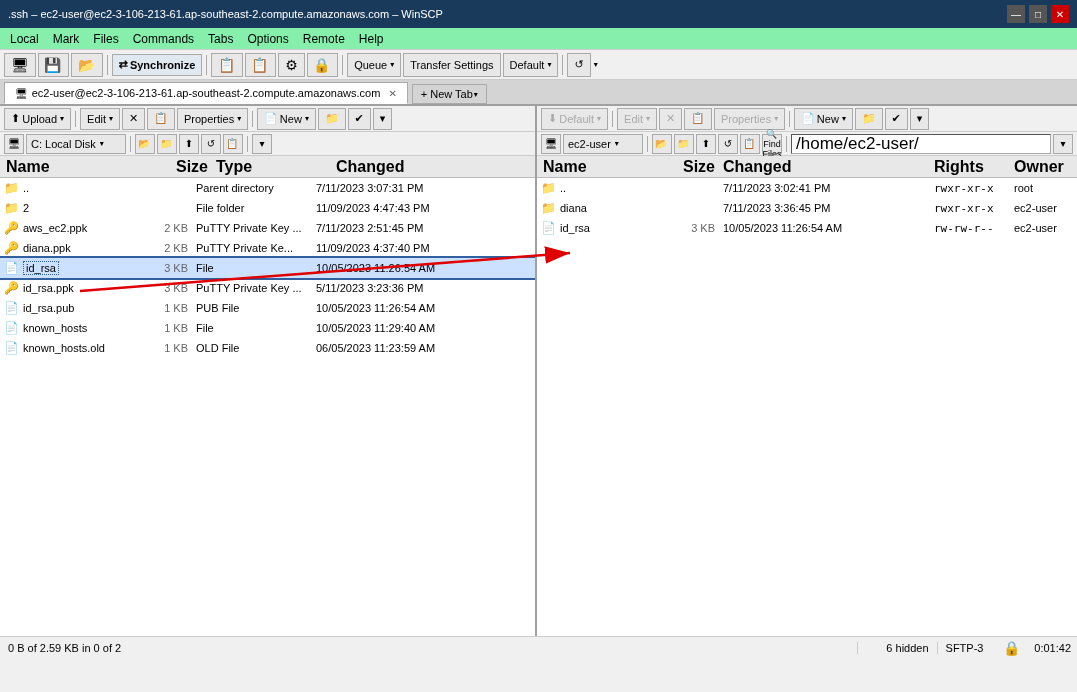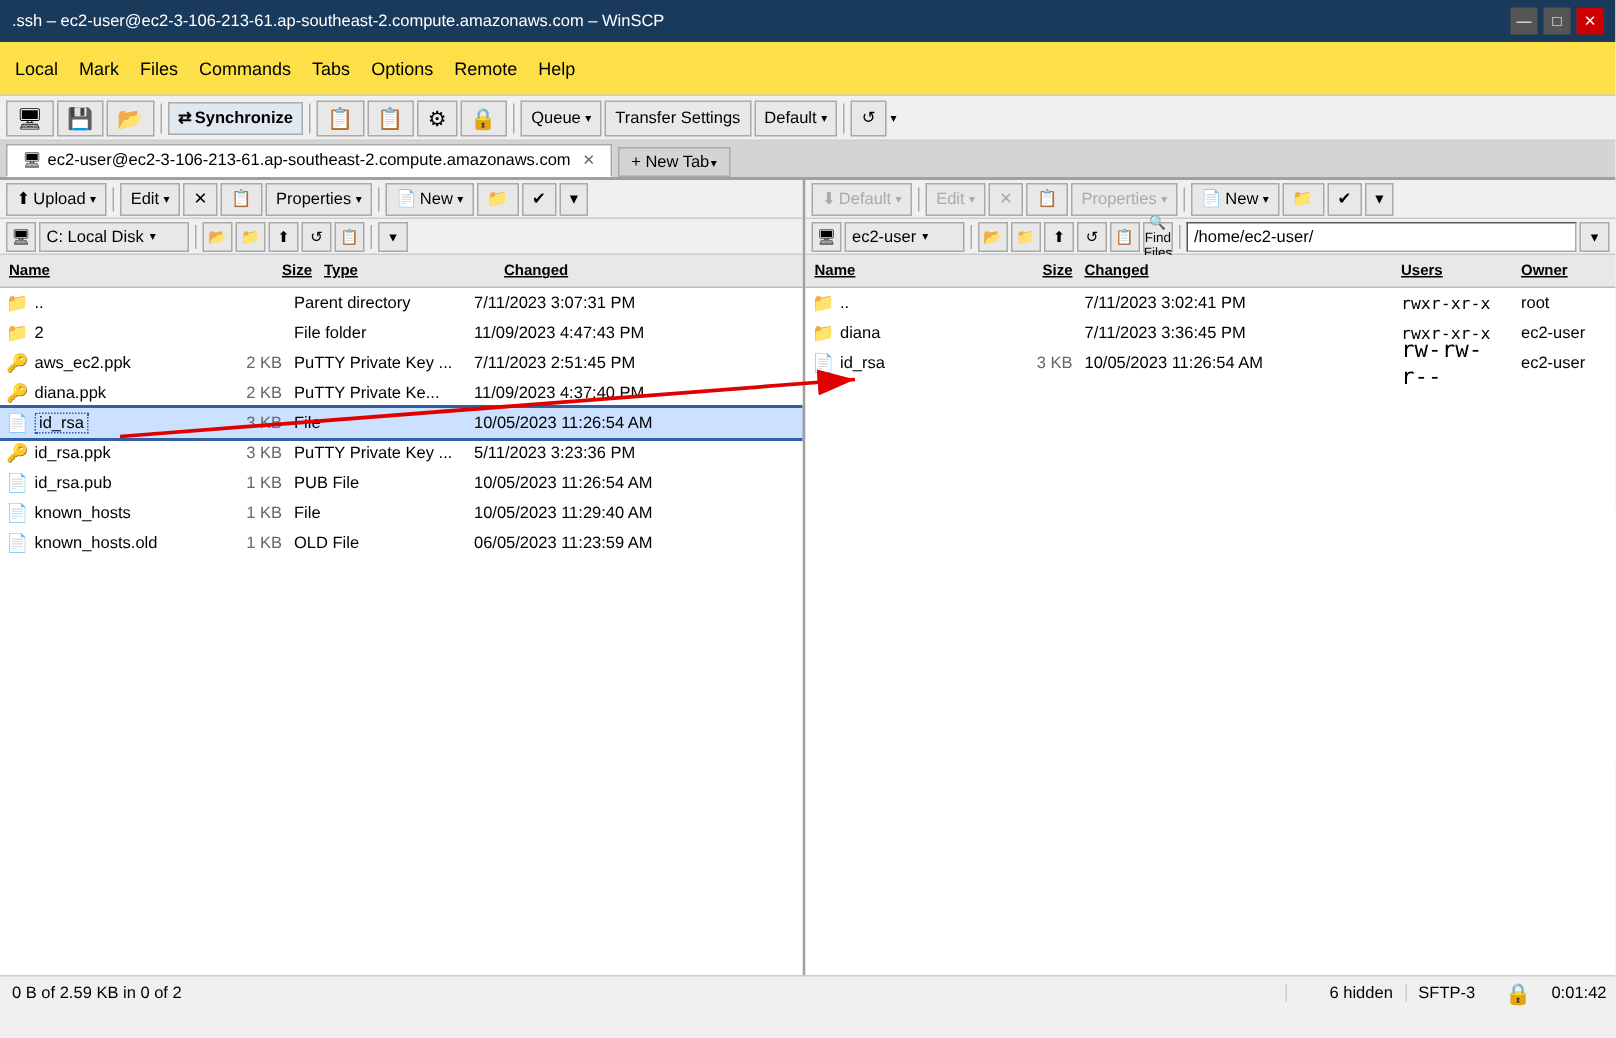--- a/index.html
+++ b/index.html
@@ -4,21 +4,21 @@
   <style>
     * { margin: 0; padding: 0; box-sizing: border-box; }
     body { font-family: 'Segoe UI', Tahoma, sans-serif; font-size: 12px; background: #f0f0f0; width: 1077px; height: 692px; overflow: hidden; color: #000; }
 
     
     .titlebar { background: #1a3a5c; color: #fff; height: 28px; display: flex; align-items: center; justify-content: space-between; padding: 0 8px; font-size: 12px; }
     .titlebar-controls { display: flex; gap: 4px; }
     .titlebar-btn { width: 18px; height: 18px; background: #555; border: none; color: #fff; cursor: pointer; font-size: 10px; display: flex; align-items: center; justify-content: center; }
 
     
-    .menubar { background: #fde047; height: 36px; display: flex; align-items: center; padding: 0 4px; border-bottom: 1px solid #ccc; gap: 2px; }
+    .menubar { background: #86efac; height: 22px; display: flex; align-items: center; padding: 0 4px; border-bottom: 1px solid #ccc; gap: 2px; }
     .menubar-item { padding: 2px 6px; cursor: pointer; font-size: 12px; }
 
     
     .toolbar { background: #f0f0f0; height: 30px; display: flex; align-items: center; padding: 2px 4px; border-bottom: 1px solid #ccc; gap: 2px; }
     .toolbar-btn { height: 24px; padding: 0 6px; background: #e8e8e8; border: 1px solid #aaa; cursor: pointer; font-size: 11px; display: flex; align-items: center; gap: 2px; white-space: nowrap; }
     .toolbar-separator { width: 1px; height: 20px; background: #aaa; margin: 0 2px; }
 
     
     .tabbar { background: #d4d4d4; height: 26px; display: flex; align-items: flex-end; padding: 0 4px; border-bottom: 2px solid #a0a0a0; }
     .tab { height: 22px; padding: 0 10px; background: #e8e8e8; border: 1px solid #aaa; border-bottom: none; cursor: pointer; font-size: 11px; display: flex; align-items: center; gap: 4px; }
@@ -34,21 +34,21 @@
     .pane:last-child { border-right: none; }
     .pane-btn { height: 22px; padding: 0 6px; background: #e8e8e8; border: 1px solid #aaa; cursor: pointer; font-size: 11px; display: flex; align-items: center; gap: 2px; }
     .pane-btn.disabled { color: #aaa; cursor: default; }
     .pane-separator { width: 1px; height: 16px; background: #aaa; margin: 0 2px; }
 
     
     .address-bar { height: 24px; background: #f0f0f0; border-bottom: 1px solid #ccc; display: flex; align-items: center; padding: 0 4px; gap: 2px; }
     .address-input { flex: 1; height: 18px; border: 1px inset #aaa; background: #fff; padding: 0 4px; font-size: 11px; }
 
     
-    .col-headers { height: 22px; background: #e8e8e8; border-bottom: 1px solid #bbb; display: flex; align-items: center; padding: 0 2px; font-size: 10px; font-weight: bold; text-decoration: underline; }
+    .col-headers { height: 22px; background: #e8e8e8; border-bottom: 1px solid #bbb; display: flex; align-items: center; padding: 0 2px; font-size: 16px; font-weight: bold; }
     .col-name { flex: 0 0 160px; padding: 0 4px; cursor: pointer; }
     .col-size { flex: 0 0 50px; padding: 0 4px; text-align: right; cursor: pointer; }
     .col-type { flex: 0 0 120px; padding: 0 4px; cursor: pointer; }
     .col-changed { flex: 1; padding: 0 4px; cursor: pointer; }
 
     
     .file-list { flex: 1; overflow-y: auto; background: #fff; }
     .file-row { height: 20px; display: flex; align-items: center; padding: 0 2px; cursor: pointer; font-size: 11px; }
     .file-row.highlighted { background: #fff3c0; }
     .file-icon { width: 16px; height: 16px; margin-right: 3px; display: inline-flex; align-items: center; justify-content: center; font-size: 12px; flex-shrink: 0; }
@@ -338,29 +338,29 @@
           <span class="dropdown-arrow" style="margin-left:4px;">▾</span>
         </div>
         <div class="pane-separator"></div>
         <button class="nav-btn">📂</button>
         <button class="nav-btn">📁</button>
         <button class="nav-btn">⬆</button>
         <button class="nav-btn">↺</button>
         <button class="nav-btn">📋</button>
         <button class="nav-btn" style="font-size:9px;">🔍 Find Files</button>
         <div class="pane-separator"></div>
-        <div class="address-input" style="flex:1; height:20px; border:1px inset #aaa; background:#fff; padding:0 4px; font-size:11px; display:flex; align-items:center;">/home/ec2-user/</div>
+        <div class="address-input" style="flex:1; height:20px; border:1px inset #aaa; background:#fff; padding:0 4px; font-size:17px; display:flex; align-items:center;">/home/ec2-user/</div>
         <button class="nav-btn">▾</button>
       </div>
 
       <div class="col-headers">
         <div style="flex:0 0 130px; padding:0 4px; cursor:pointer;">Name</div>
         <div style="flex:0 0 50px; text-align:right; padding:0 4px; cursor:pointer;">Size</div>
         <div style="flex:1; padding:0 4px; cursor:pointer;">Changed</div>
-        <div style="flex:0 0 80px; padding:0 4px; cursor:pointer;">Users</div>
+        <div style="flex:0 0 80px; padding:0 4px; cursor:pointer;">Rights</div>
         <div style="flex:0 0 65px; padding:0 4px; cursor:pointer;">Owner</div>
       </div>
 
       <div class="file-list">
 
         <div class="file-row">
           <div style="flex:0 0 130px; display:flex; align-items:center; padding:0 2px; overflow:hidden;">
             <span class="file-icon icon-folder">📁</span>
             <span>..</span>
           </div>
@@ -381,21 +381,21 @@
           <div style="flex:0 0 65px; padding:0 4px;">ec2-user</div>
         </div>
 
         <div class="file-row">
           <div style="flex:0 0 130px; display:flex; align-items:center; padding:0 2px; overflow:hidden;">
             <span class="file-icon icon-file">📄</span>
             <span>id_rsa</span>
           </div>
           <div style="flex:0 0 50px; text-align:right; padding:0 4px; color:#666;">3 KB</div>
           <div style="flex:1; padding:0 4px; white-space:nowrap;">10/05/2023 11:26:54 AM</div>
-          <div style="flex:0 0 80px; padding:0 4px; font-family:monospace; font-size:15px;">rw-rw-r--</div>
+          <div style="flex:0 0 80px; padding:0 4px; font-family:monospace; font-size:11px;">rw-rw-r--</div>
           <div style="flex:0 0 65px; padding:0 4px;">ec2-user</div>
         </div>
       </div>
     </div>
   </div>
 
   <div class="statusbar">
     <div class="status-right">0 B of 2.59 KB in 0 of 2</div>
     <div class="status-end">6 hidden</div>
     <div class="status-sftp">SFTP-3</div>

